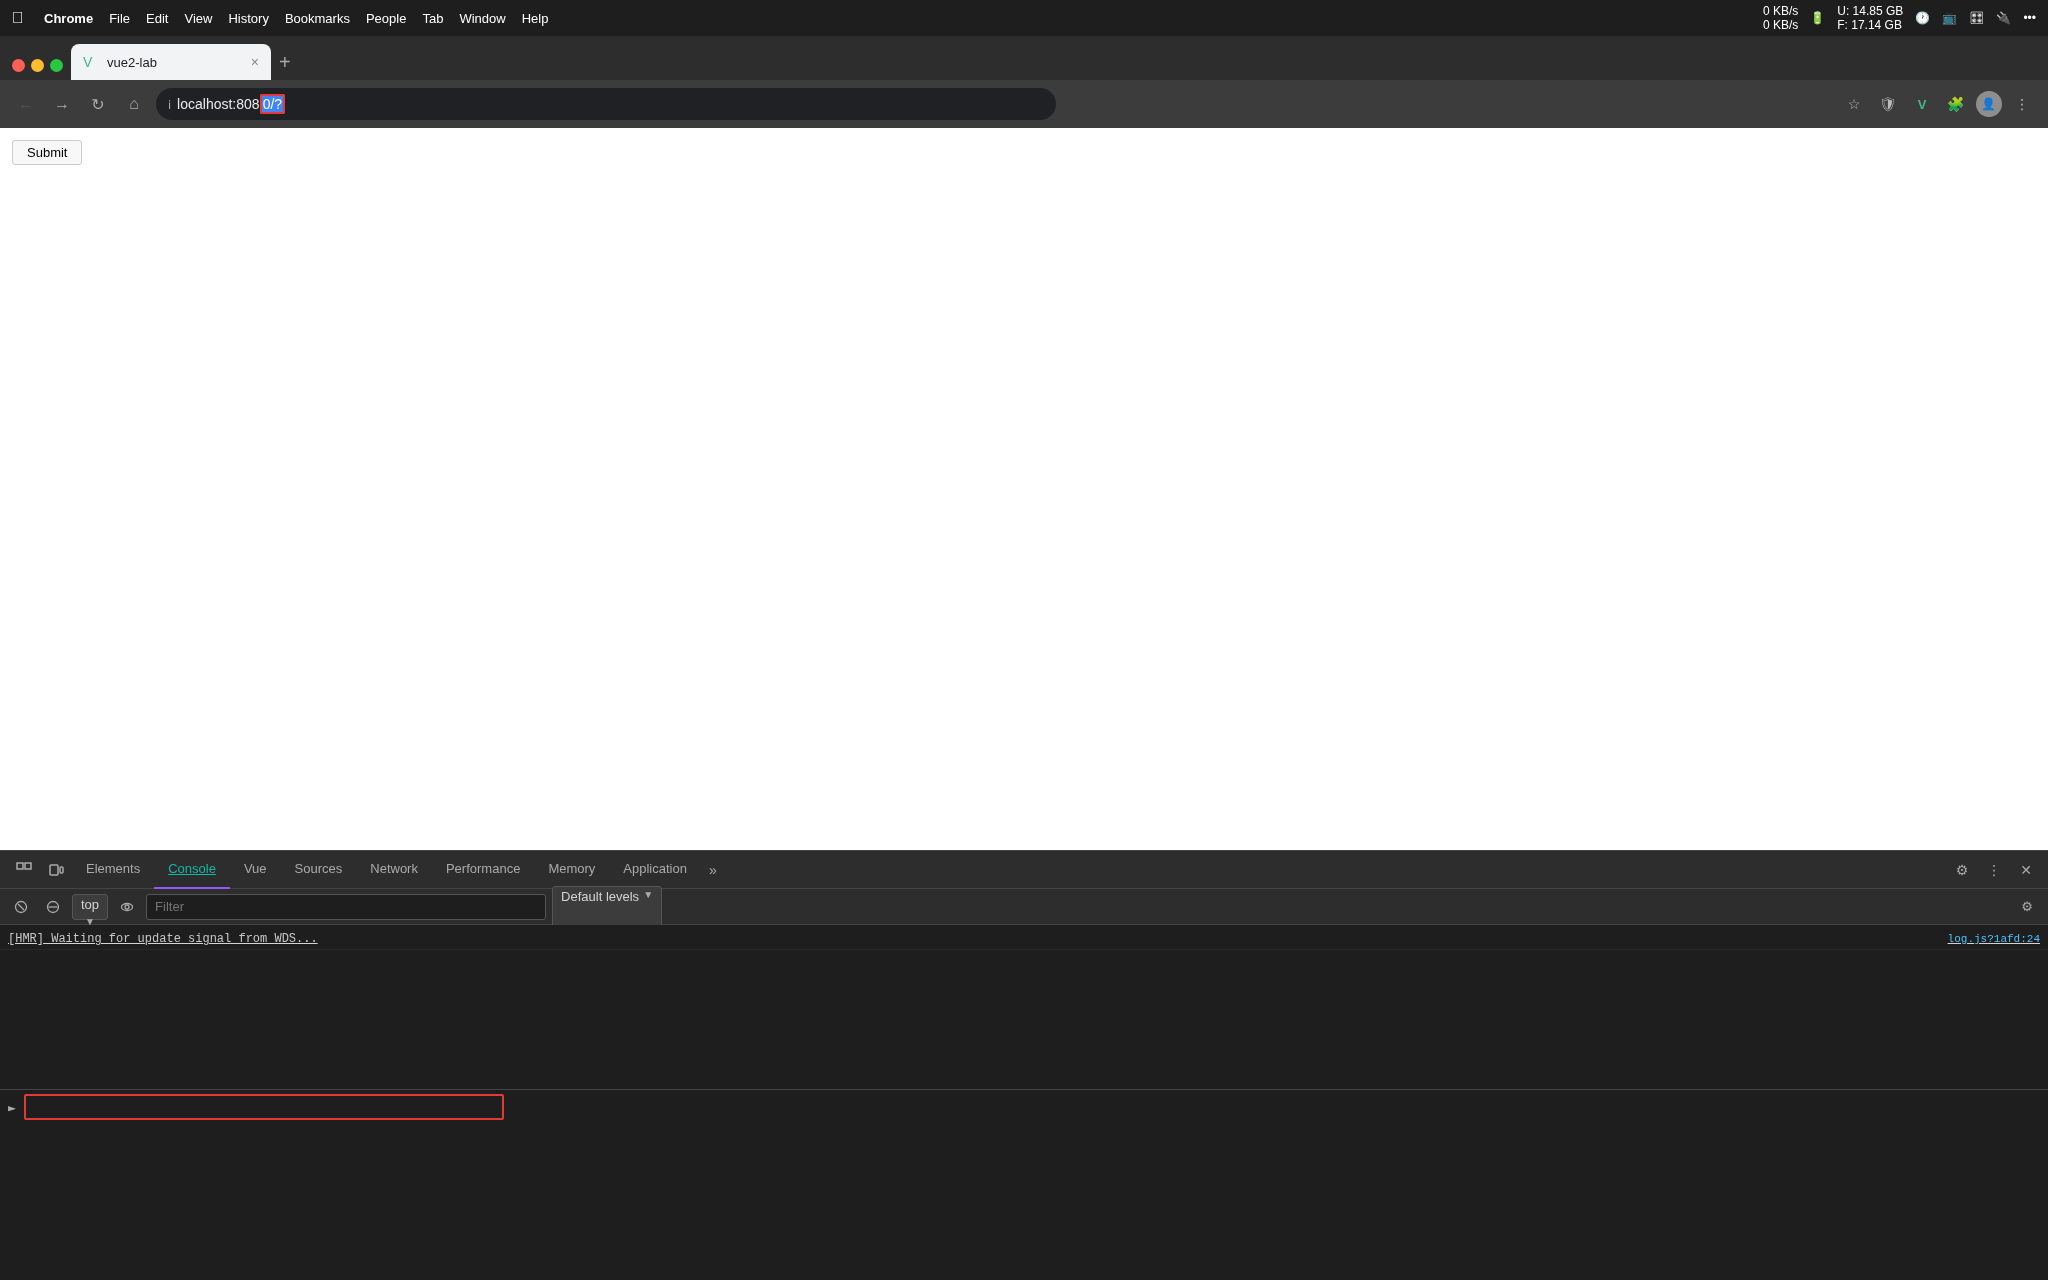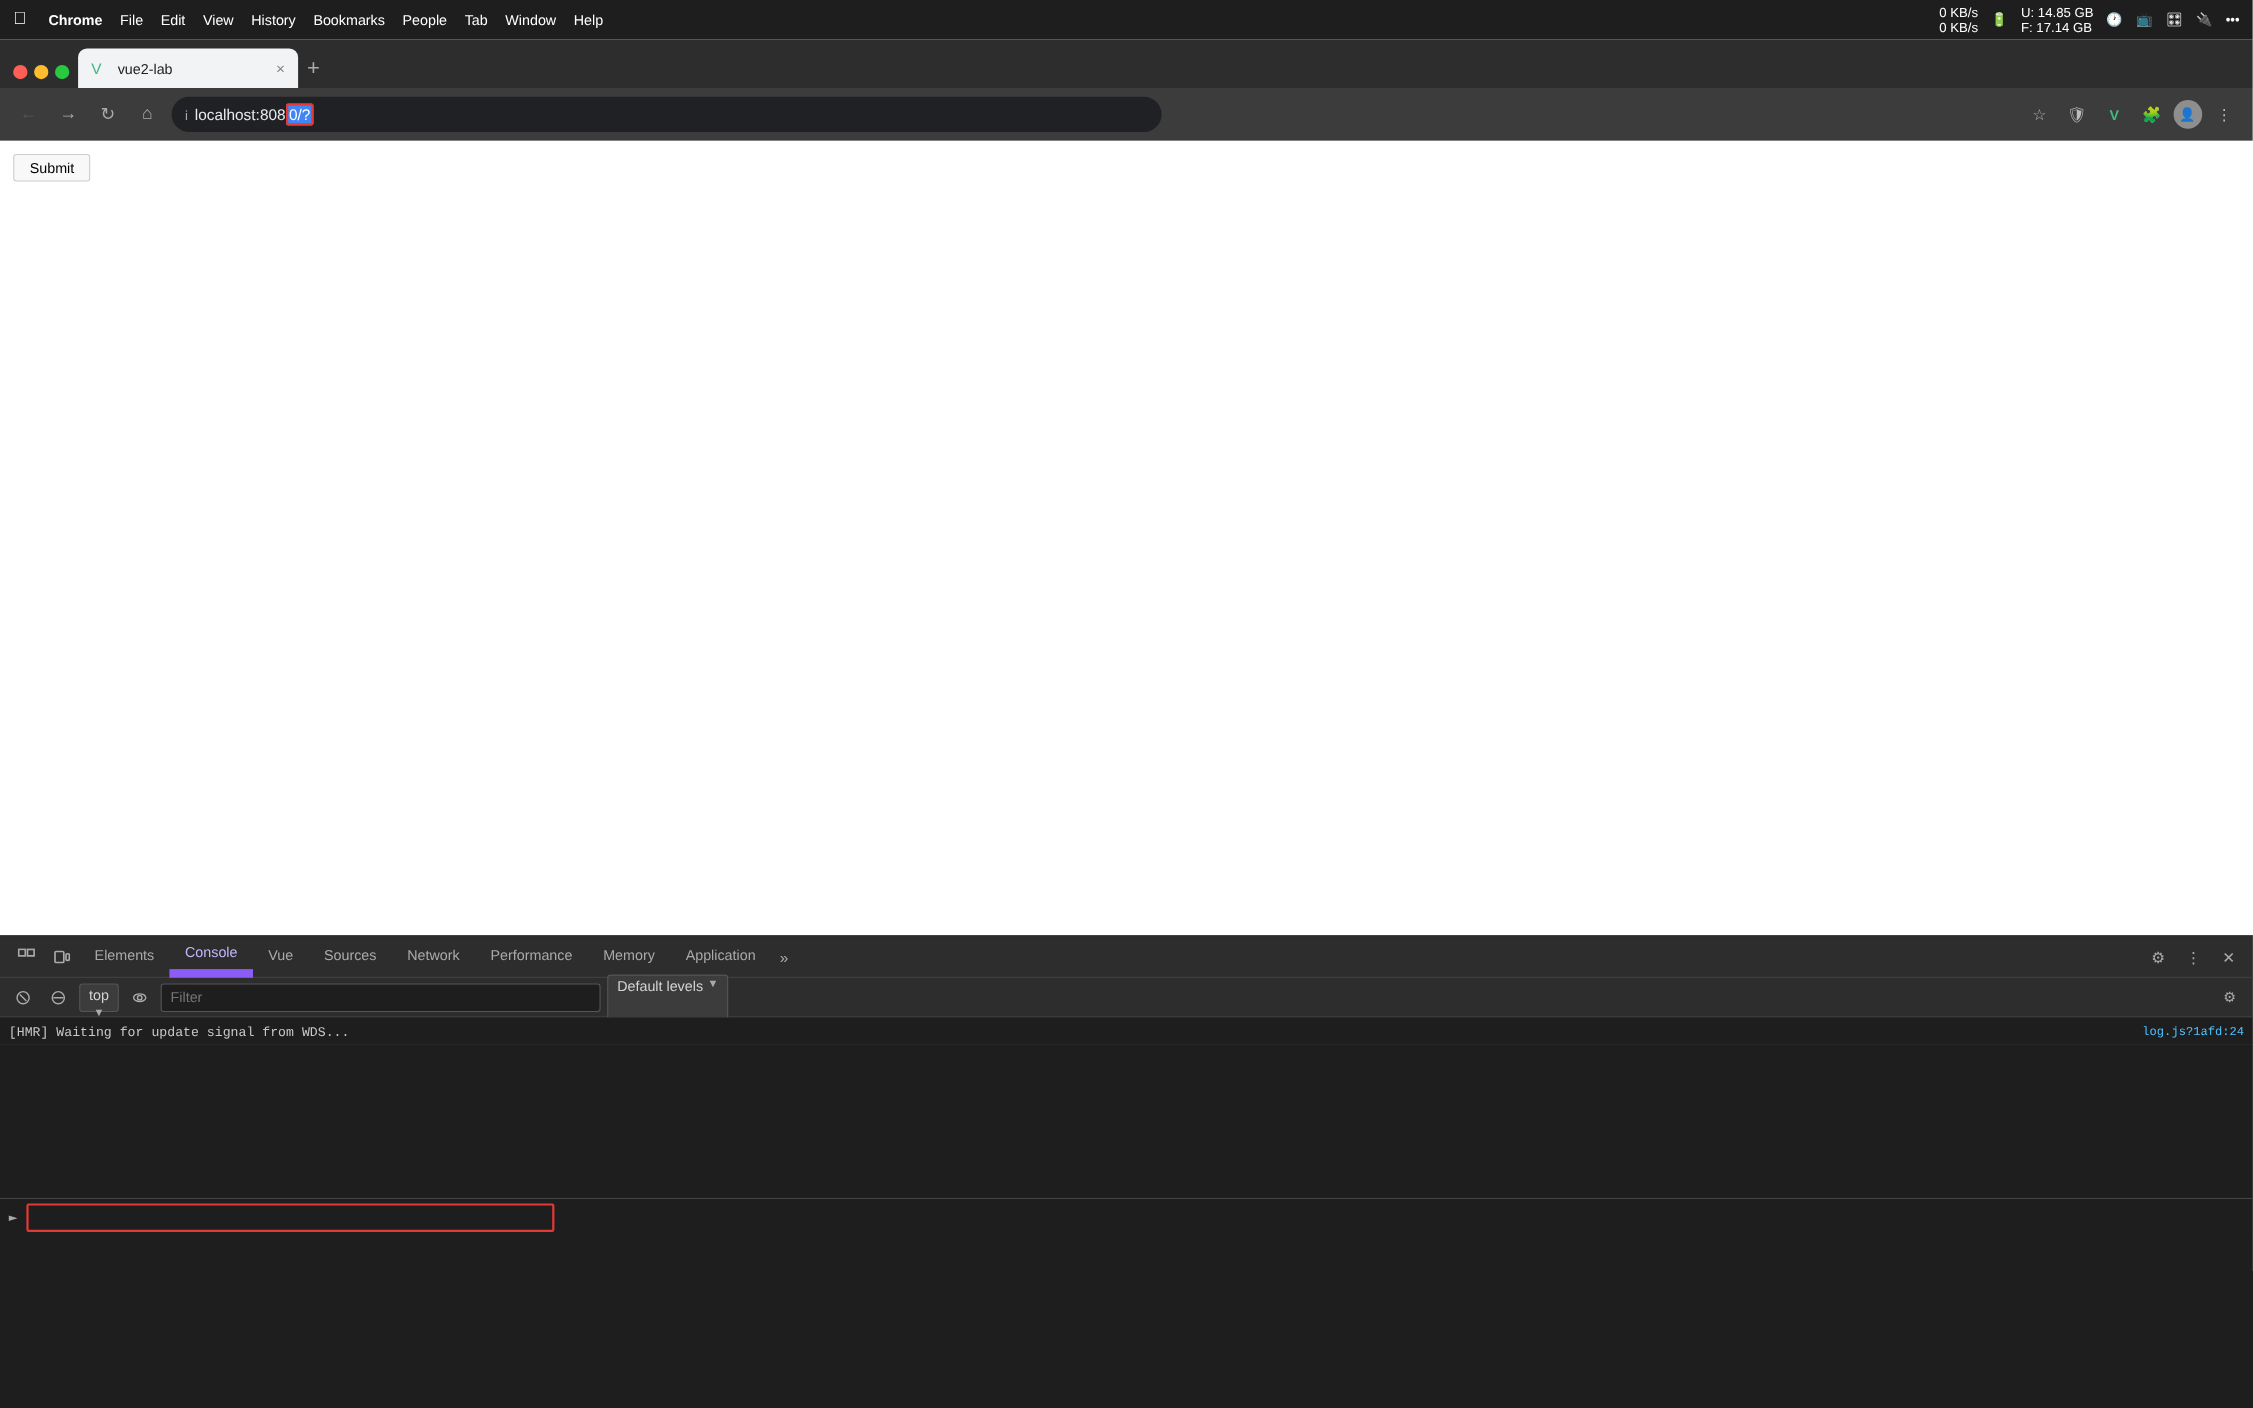--- a/index.html
+++ b/index.html
@@ -178,22 +178,23 @@
       padding: 0 14px;
       height: 38px;
       display: flex;
       align-items: center;
       font-size: 13px;
       color: #aaa;
       cursor: pointer;
       border-bottom: 2px solid transparent;
     }
     .devtools-tab.active {
-      color: #c4b5fd;
-      border-bottom: 8px solid #8b5cf6;
+      color: #14b8a6;
+      border-bottom: 2px solid #8b5cf6;
+      text-decoration: underline;
     }
     .devtools-tab-more {
       color: #aaa; font-size: 14px; cursor: pointer; padding: 0 8px;
     }
     .devtools-tab-actions {
       margin-left: auto;
       display: flex;
       align-items: center;
       gap: 4px;
     }
@@ -269,20 +270,21 @@
       display: flex; align-items: center; justify-content: center;
       color: #aaa; cursor: pointer; font-size: 13px;
     }
 
     
     .devtools-console {
       flex: 1;
       background: #1e1e1e;
       overflow-y: auto;
       padding: 4px 0;
+      text-decoration: underline;
     }
     .console-log-line {
       display: flex;
       align-items: center;
       padding: 3px 8px;
       font-size: 12px;
       font-family: 'Menlo', 'Monaco', 'Courier New', monospace;
       color: #c8c8c8;
       border-bottom: 1px solid rgba(255,255,255,0.04);
       gap: 8px;

